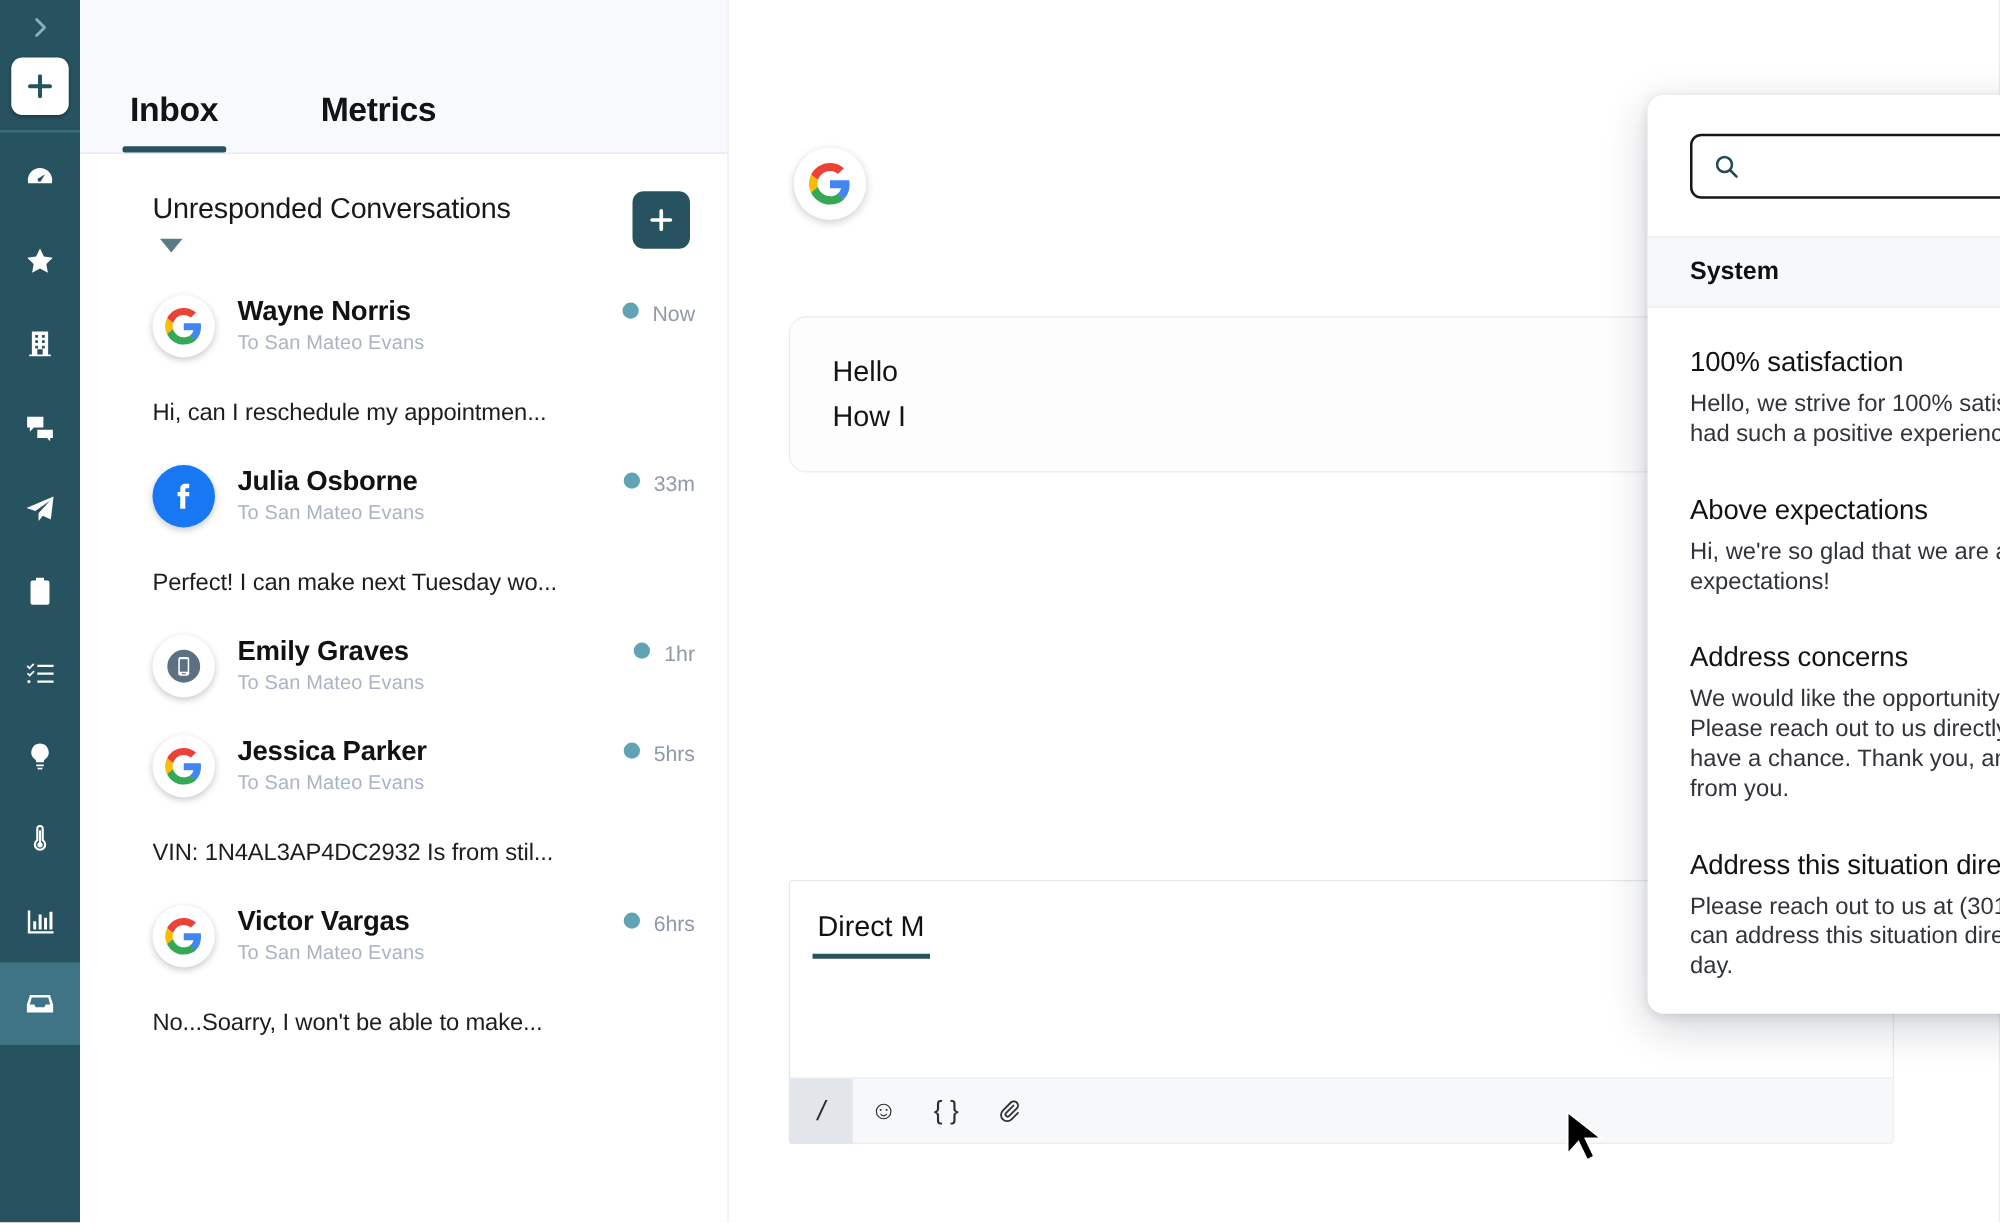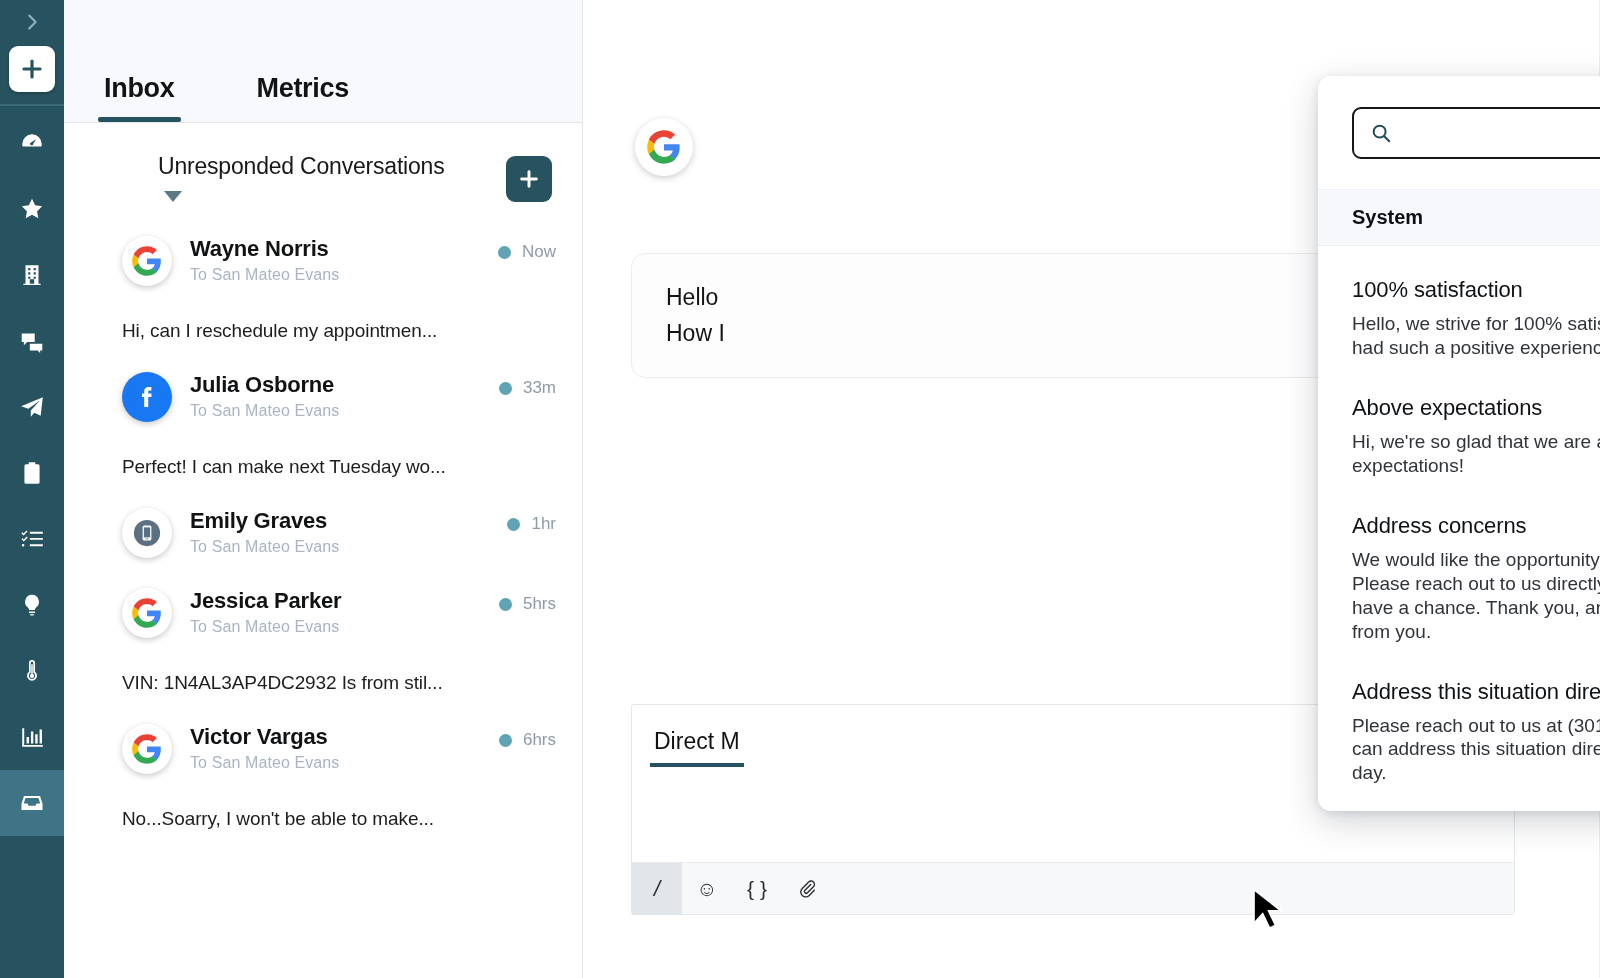--- a/index.html
+++ b/index.html
@@ -67,21 +67,21 @@
     margin-right: 70px;
     cursor: pointer; position: relative;
   }
   .tab.active::after {
     content: ""; position: absolute; left: 0; right: 0; bottom: 0;
     height: 5px; background: #27525f; border-radius: 2px;
   }
 
   .list-header {
     padding: 30px 30px 0 58px;
-    display: flex; align-items: flex-end; justify-content: space-between; margin-left: 36px;
+    display: flex; align-items: flex-start; justify-content: space-between;
   }
   .list-header-title {
     font-size: 23px; color: #16181a; font-weight: 400; letter-spacing: -.2px;
     line-height: 1.15;
   }
   .caret-down {
     width: 0; height: 0; margin-top: 12px; margin-left: 6px;
     border-left: 9px solid transparent;
     border-right: 9px solid transparent;
     border-top: 11px solid #5a7b86;
@@ -108,21 +108,21 @@
     display: flex; align-items: center; justify-content: center;
     flex: 0 0 50px; margin-right: 18px;
     overflow: hidden;
   }
   .avatar svg { width: 30px; height: 30px; display: block; }
   .avatar.fb { background: #1877f2; }
   .avatar.sms { background: #ffffff; }
   .conv-names { flex: 1 1 auto; min-width: 0; padding-top: 0px; }
   .conv-name { font-size: 22px; font-weight: 700; color: #101214; letter-spacing: -.2px; line-height: 1.15; }
   .conv-to { font-size: 16px; color: #aab4c4; margin-top: 4px; letter-spacing: .1px; }
-  .conv-meta { display: flex; align-items: center; padding-top: 6px; flex: 0 0 auto; }
+  .conv-meta { display: flex; align-items: flex-start; padding-top: 6px; flex: 0 0 auto; }
   .dot { width: 13px; height: 13px; border-radius: 50%; background: #5fa3b5; margin-right: 11px; }
   .conv-time { font-size: 17px; color: #8f9aa8; }
   .conv-preview {
     font-size: 19px; color: #1b1d1f; margin-top: 34px;
     white-space: nowrap; overflow: hidden; letter-spacing: -.1px;
   }
 
   
   .main {
     flex: 1 1 auto; height: 978px; background: #ffffff;

